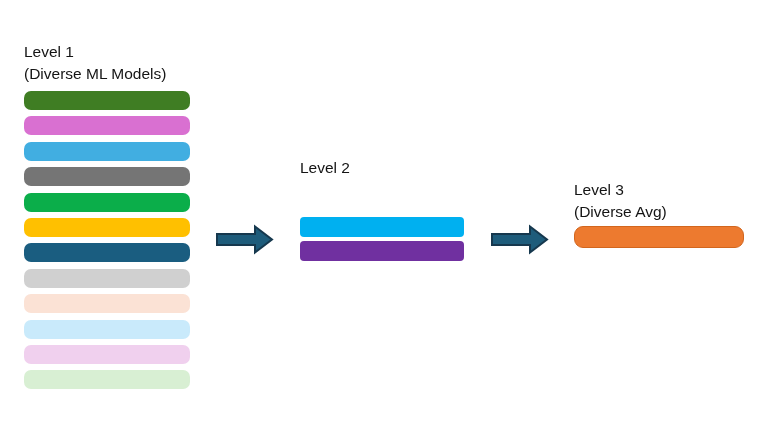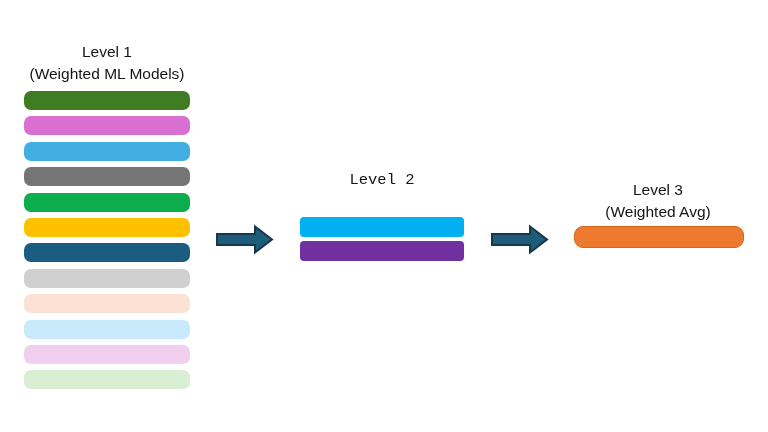--- a/index.html
+++ b/index.html
@@ -16,21 +16,21 @@
     color: #141414;
     overflow: hidden;
   }
   .level {
     position: absolute;
   }
   .level-title {
     position: absolute;
     left: 0;
     width: 100%;
-    text-align: center;
+    text-align: left;
     font-size: 15.5px;
     line-height: 22px;
     font-weight: 400;
     color: #141414;
     white-space: nowrap;
   }
   .bars {
     position: absolute;
     left: 0;
     width: 100%;
@@ -41,21 +41,21 @@
     width: 100%;
     flex: 0 0 auto;
   }
   
   .level1 { left: 24px; top: 0; width: 166px; height: 432px; }
   .level1 .level-title { top: 41px; }
   .level1 .bars { top: 91px; gap: 6.4px; }
   .level1 .bar { height: 19px; border-radius: 7px; }
   
   .level2 { left: 300px; top: 0; width: 164px; height: 432px; }
-  .level2 .level-title { top: 169px; font-family: Liberation Mono, monospace; }
+  .level2 .level-title { top: 157px; }
   .level2 .bars { top: 217px; gap: 4px; }
   .level2 .bar { height: 20px; border-radius: 4px; }
   
   .level3 { left: 574px; top: 0; width: 168px; height: 332px; }
   .level3 .level-title { top: 179px; }
   .level3 .bars { top: 226px; }
   .level3 .bar {
     height: 20px;
     border-radius: 9px;
     border: 1.5px solid transparent;
@@ -71,21 +71,21 @@
   .flow-arrow.a2 { left: 491px; }
 </style>
 </head>
 <body>
 
 <div class="canvas">
 
   <section class="level level1">
     <div class="level-title">
       <div>Level 1</div>
-      <div>(Weighted ML Models)</div>
+      <div>(Diverse ML Models)</div>
     </div>
     <div class="bars">
       <div class="bar" style="background: rgb(63, 125, 35);"></div>
       <div class="bar" style="background: rgb(217, 112, 209);"></div>
       <div class="bar" style="background: rgb(65, 174, 225);"></div>
       <div class="bar" style="background: rgb(117, 117, 117);"></div>
       <div class="bar" style="background: rgb(11, 174, 74);"></div>
       <div class="bar" style="background: rgb(255, 192, 0);"></div>
       <div class="bar" style="background: rgb(26, 93, 128);"></div>
       <div class="bar" style="background: rgb(208, 208, 208);"></div>
@@ -110,20 +110,20 @@
     </div>
   </section>
 
   <svg class="flow-arrow a2" viewBox="0 0 58 31">
     <polygon points="1,10 39,10 39,2.5 56,15.5 39,28.5 39,21 1,21" stroke-width="2" stroke-linejoin="miter" style="fill: rgb(30, 92, 123); stroke: rgb(22, 56, 78);"></polygon>
   </svg>
 
   <section class="level level3">
     <div class="level-title">
       <div>Level 3</div>
-      <div>(Weighted Avg)</div>
+      <div>(Diverse Avg)</div>
     </div>
     <div class="bars">
       <div class="bar" style="background: rgb(237, 122, 47); border-color: rgb(210, 102, 30);"></div>
     </div>
   </section>
 
 </div>
 
 </body></html>

